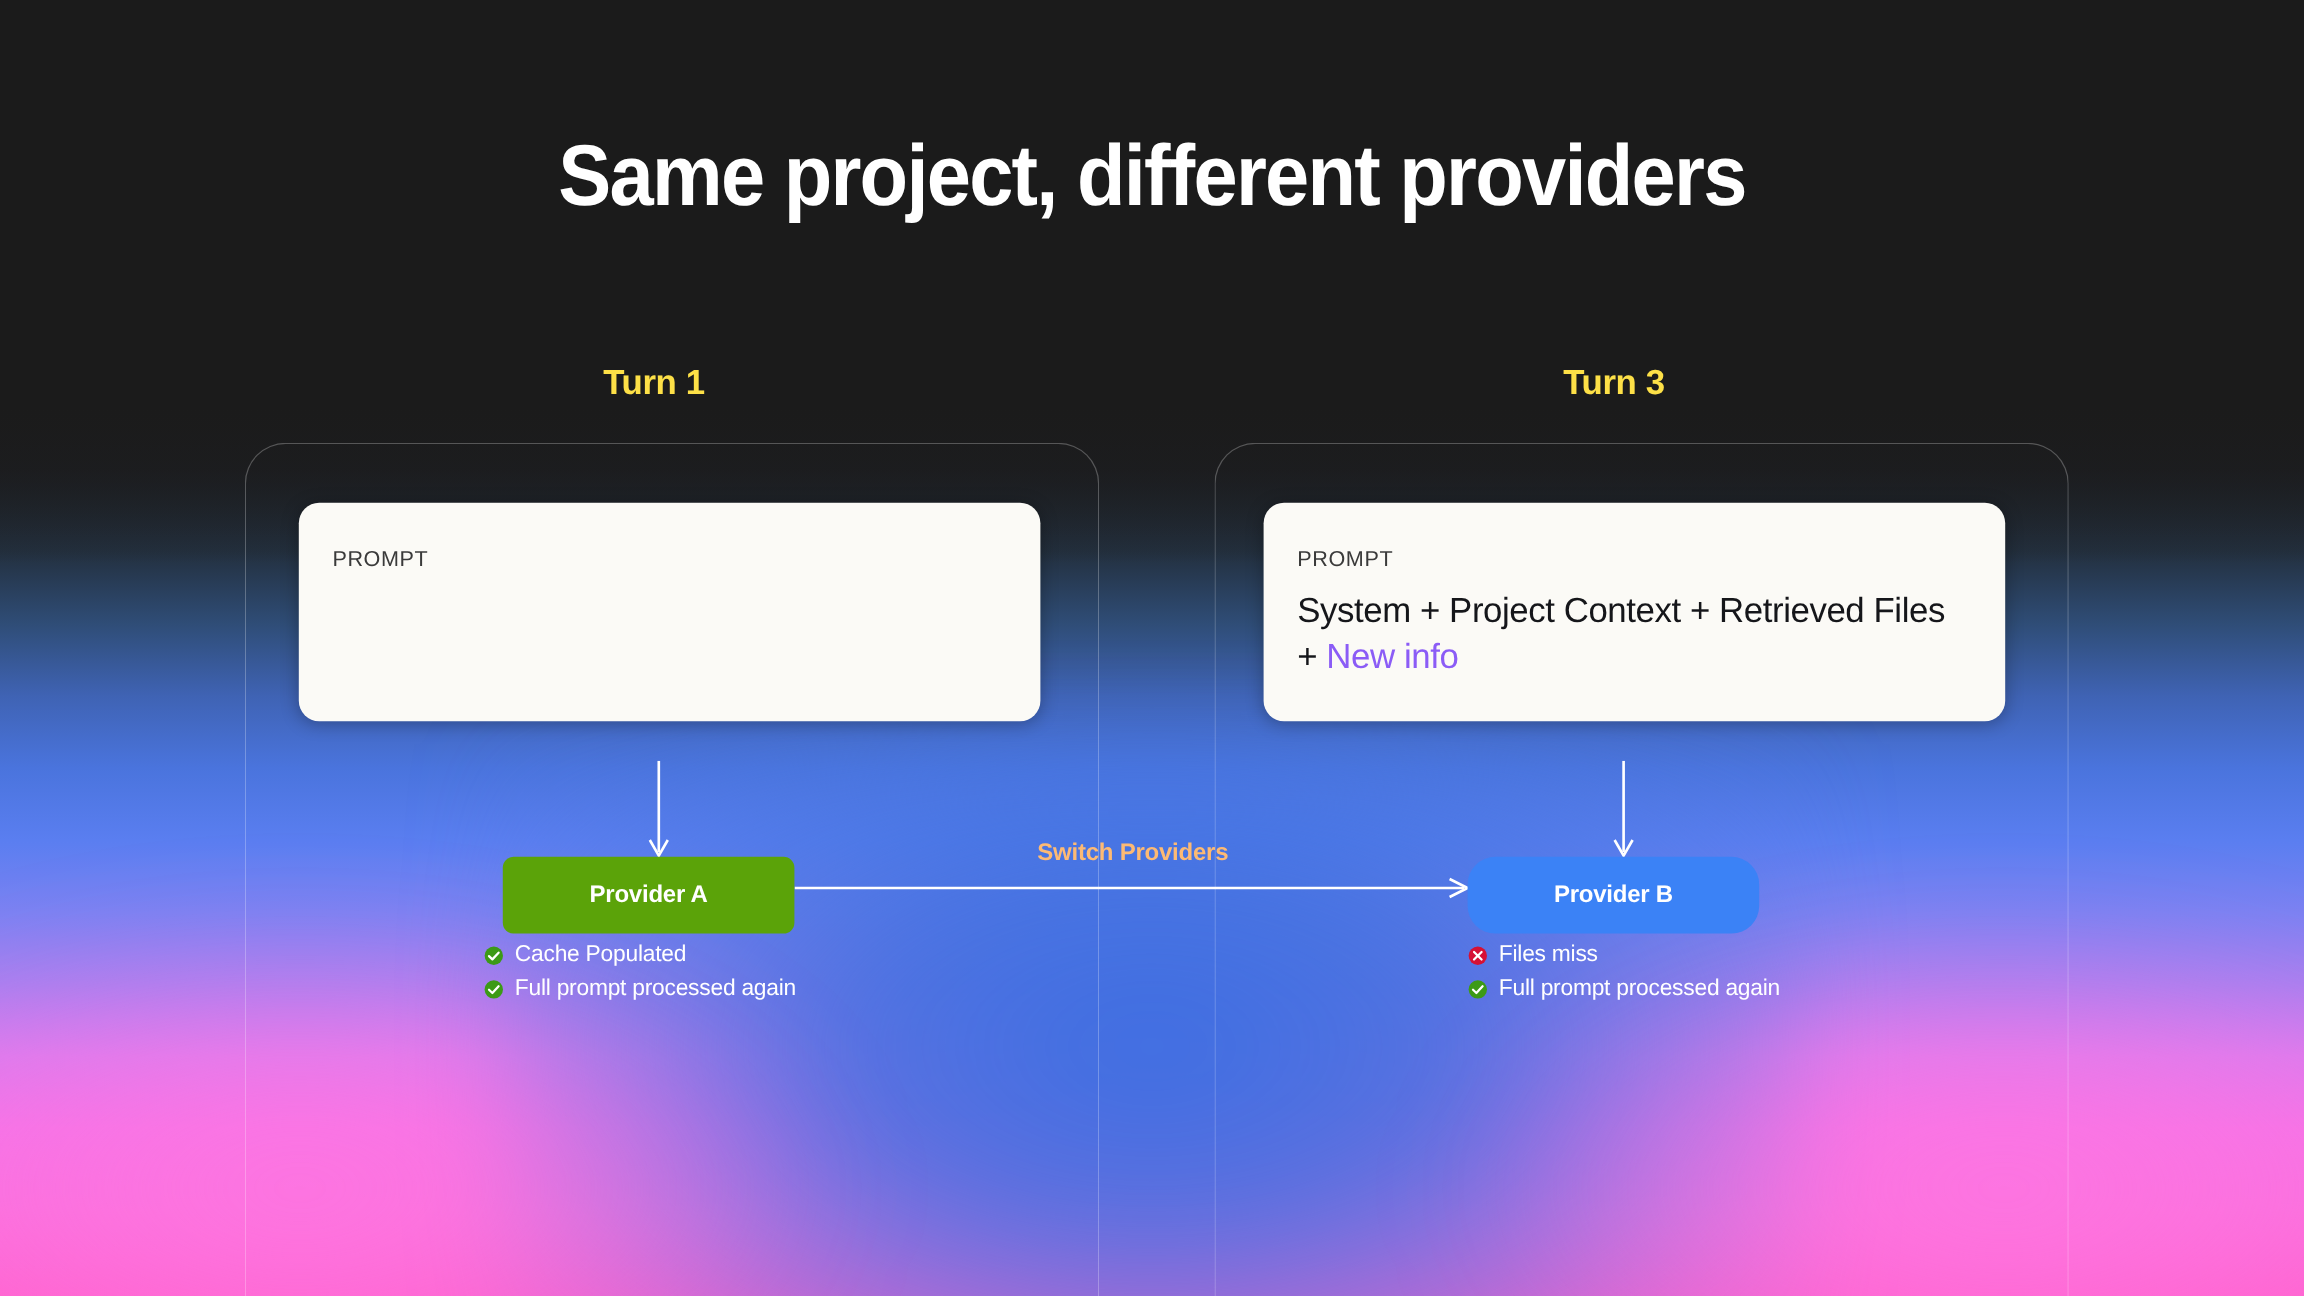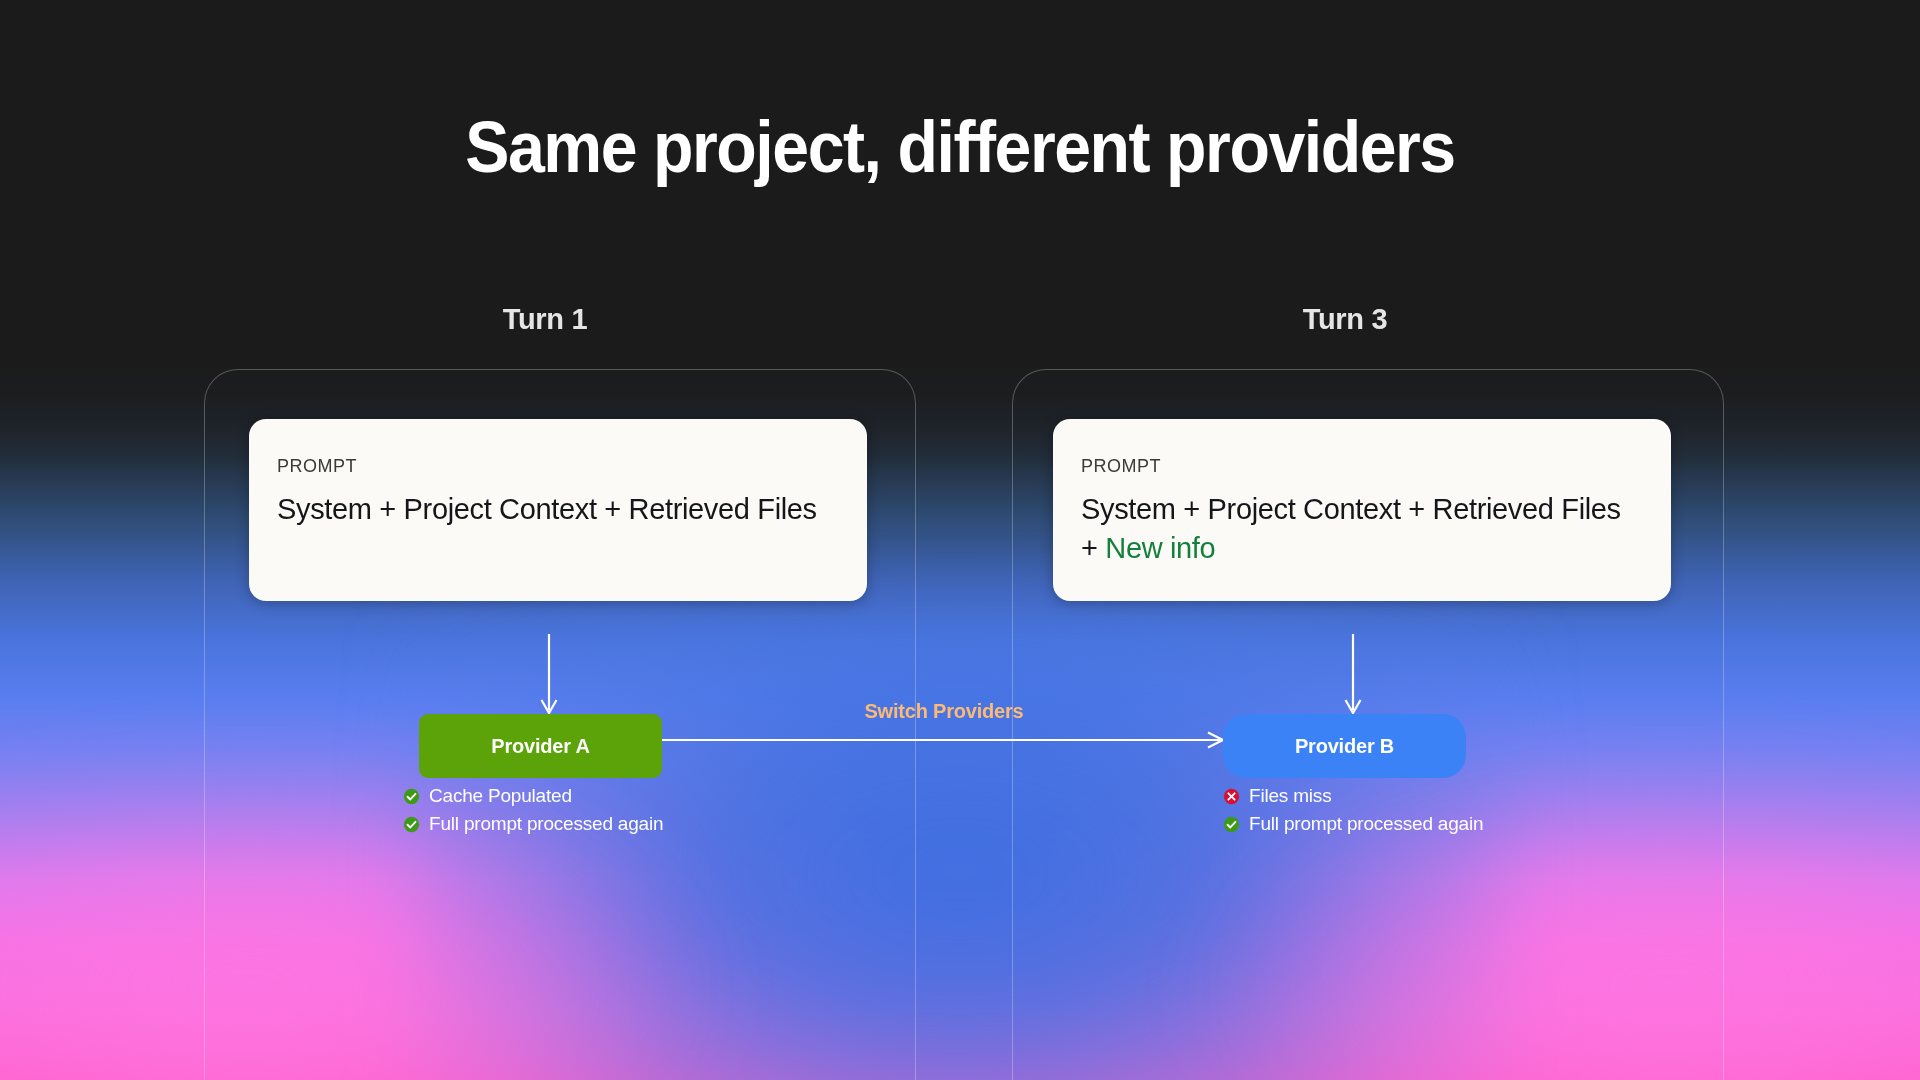--- a/index.html
+++ b/index.html
@@ -71,21 +71,21 @@
     letter-spacing:-1.6px;
     transform:scaleX(0.92);
     white-space:nowrap;
     z-index:12;
   }
 
   
   .turn-label {
     position:absolute;
     top:303px;
-    color:#e5e5e5;
+    color:#fde047;
     font-size:29px;
     font-weight:bold;
     letter-spacing:-0.3px;
     z-index:12;
     text-align:center;
     white-space:nowrap;
   }
   #turn-label-1 { left:445px; width:200px; }
   #turn-label-2 { left:1245px; width:200px; }
 
@@ -120,21 +120,21 @@
     font-size:18px;
     letter-spacing:0.5px;
     margin-bottom:13px;
   }
   .prompt-body {
     color:#15161a;
     font-size:29px;
     line-height:1.36;
     letter-spacing:-0.35px;
   }
-  .prompt-new { color:#15803d; }
+  .prompt-new { color:#8b5cf6; }
 
   
   .v-arrow {
     position:absolute;
     z-index:7;
     width:22px; height:82px;
   }
   #v-arrow-1 { left:538px; top:634px; }
   #v-arrow-2 { left:1342px; top:634px; }
 
@@ -210,21 +210,20 @@
 <div id="title">Same project, different providers</div>
 
 <div id="turn-label-1" class="turn-label">Turn 1</div>
 <div id="turn-label-2" class="turn-label">Turn 3</div>
 
 <div id="panel-turn-1" class="panel"></div>
 <div id="panel-turn-2" class="panel"></div>
 
 <div id="prompt-card-1" class="prompt-card">
   <div class="prompt-kicker">PROMPT</div>
-  <div class="prompt-body"><span>System + Project Context + Retrieved Files</span></div>
 </div>
 
 <div id="prompt-card-2" class="prompt-card">
   <div class="prompt-kicker">PROMPT</div>
   <div class="prompt-body"><span>System + Project Context + Retrieved Files + </span><span class="prompt-new">New info</span></div>
 </div>
 
 <svg id="v-arrow-1" class="v-arrow" viewBox="0 0 22 82">
   <line x1="11" y1="0" x2="11" y2="76" stroke="#ffffff" stroke-width="2.2"></line>
   <polyline points="3.5,66 11,79 18.5,66" fill="none" stroke="#ffffff" stroke-width="2.2"></polyline>

